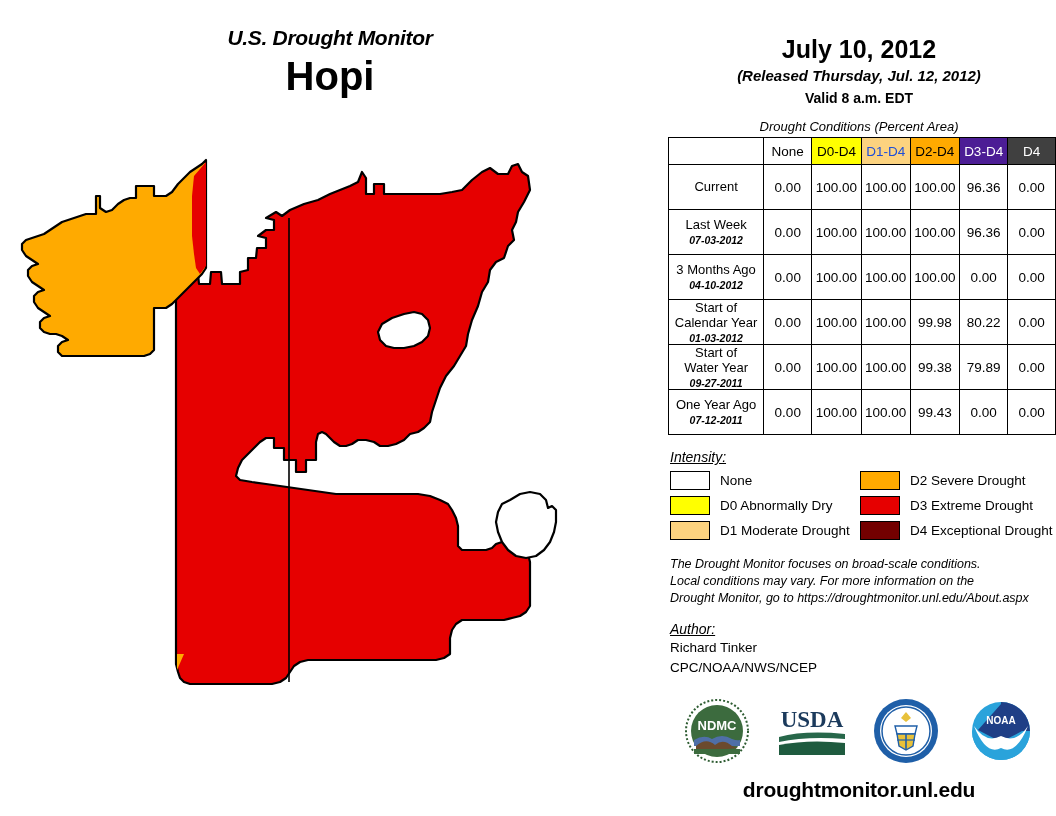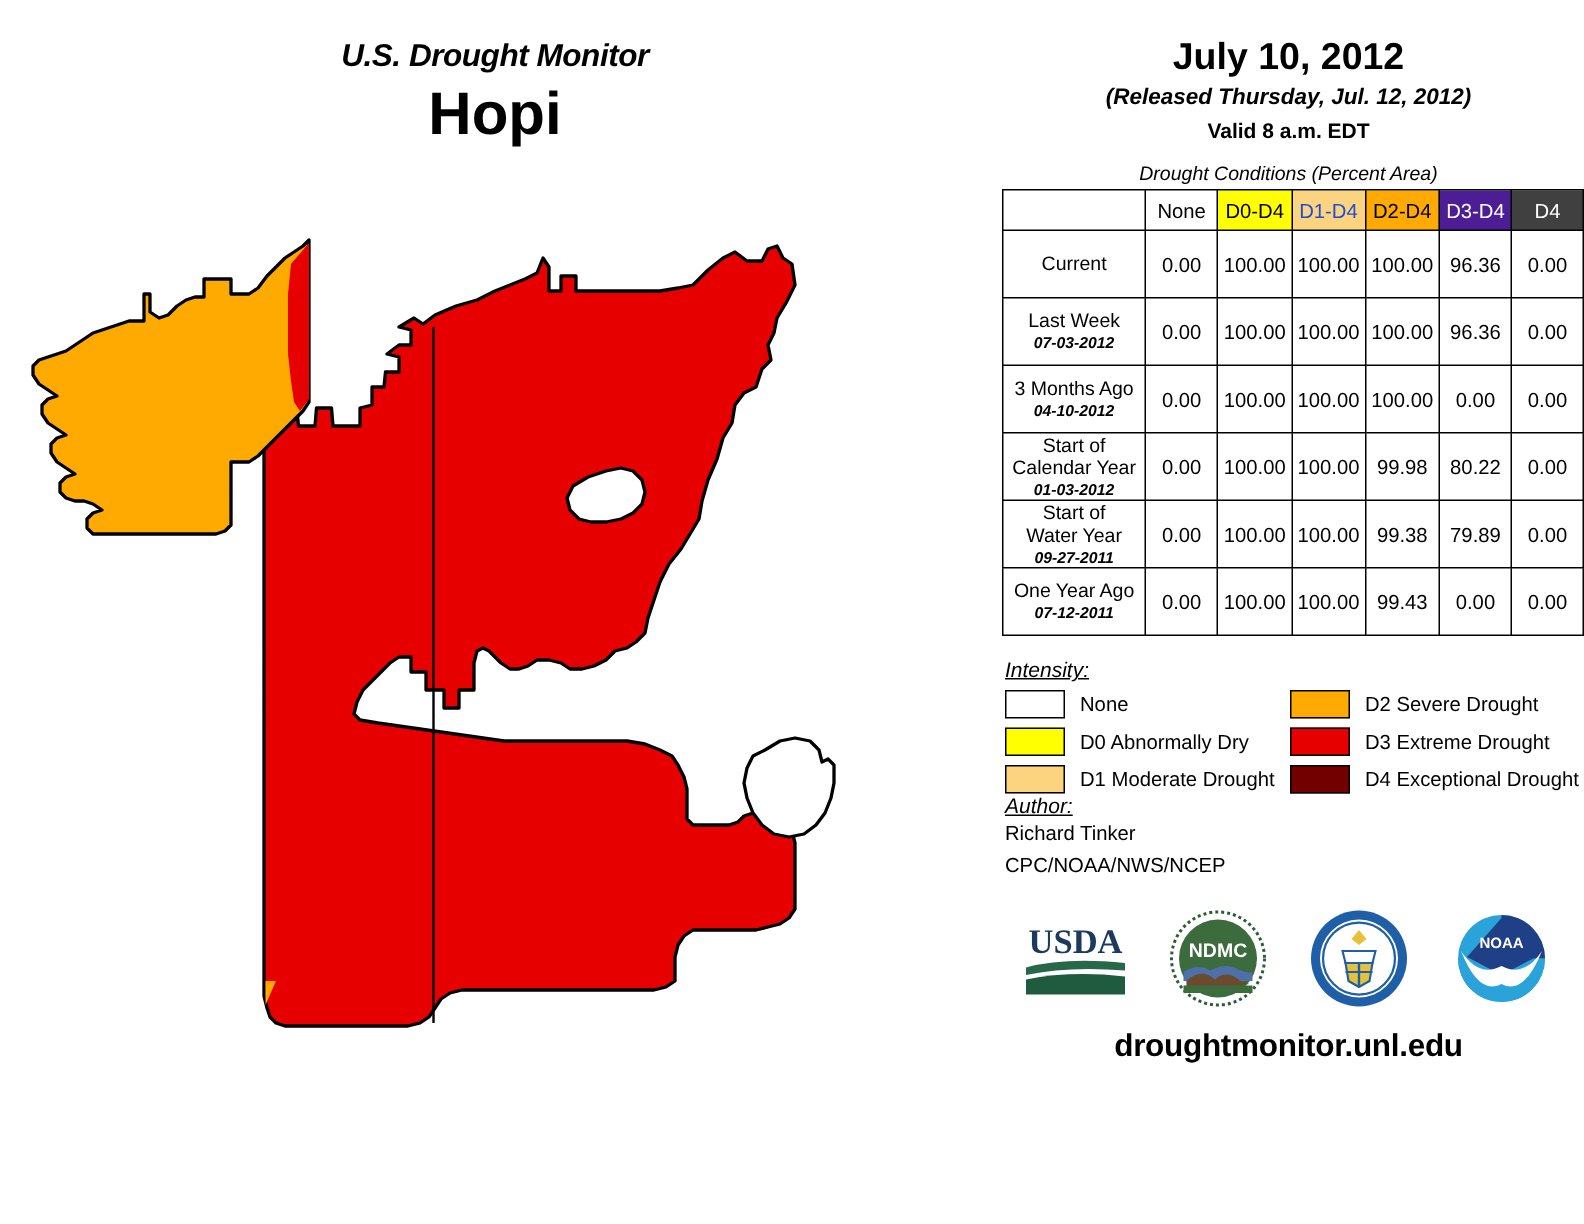--- a/index.html
+++ b/index.html
@@ -15,21 +15,21 @@
   .dm-title{font-size:21px;font-weight:bold;font-style:italic;letter-spacing:-0.3px;line-height:1.1;}
   .area-title{font-size:40px;font-weight:bold;line-height:1.15;margin-top:4px;}
 
   
   .map-wrap{position:absolute;left:0;top:150px;width:660px;height:580px;}
   .map-svg{display:block;}
 
   
   .right{position:absolute;left:662px;top:0;width:394px;height:816px;}
 
-  .date-block{text-align:center;padding-top:24px;}
+  .date-block{text-align:center;padding-top:35px;}
   .date-main{font-size:25px;font-weight:bold;line-height:1.12;}
   .date-rel{font-size:15px;font-weight:bold;font-style:italic;line-height:1.35;margin-top:3px;}
   .date-valid{font-size:14px;font-weight:bold;line-height:1.3;margin-top:3px;}
 
   .tbl-caption{text-align:center;font-size:13px;font-style:italic;margin-top:12px;margin-bottom:3px;}
 
   
   table.dm{border-collapse:collapse;margin-left:6px;table-layout:fixed;}
   table.dm td,table.dm th{border:1px solid #000;padding:0;text-align:center;vertical-align:middle;font-weight:normal;}
   .col-label{width:100px;}
@@ -50,21 +50,21 @@
   
   .intensity{margin-top:14px;margin-left:8px;}
   .intensity-h{font-size:14px;font-style:italic;text-decoration:underline;margin-bottom:6px;}
   .leg-grid{display:grid;grid-template-columns:190px 190px;row-gap:6px;}
   .leg-item{display:flex;align-items:center;}
   .sw{width:38px;height:17px;border:1px solid #000;margin-right:10px;flex:0 0 auto;}
   .leg-txt{font-size:13.5px;white-space:nowrap;}
 
   
   .disclaimer{margin-top:16px;margin-left:8px;font-size:12.5px;font-style:italic;line-height:1.35;}
-  .author{margin-left:8px;}
+  .author{margin-top:14px;margin-left:8px;}
   .author-h{font-size:14px;font-style:italic;text-decoration:underline;}
   .author-l{font-size:13.5px;line-height:1.35;margin-top:2px;}
 
   
   .logos{margin-top:16px;display:flex;align-items:center;justify-content:space-around;padding:0 8px;}
   .logo{width:74px;height:74px;display:flex;align-items:center;justify-content:center;}
   .site{text-align:center;font-size:21px;font-weight:bold;margin-top:10px;letter-spacing:-0.2px;}
 </style>
 </head>
 <body>
@@ -269,45 +269,50 @@
           <span class="sw" style="background:#fcd37f"></span>
           <span class="leg-txt">D1 Moderate Drought</span>
         </div>
         <div class="leg-item">
           <span class="sw" style="background:#730000"></span>
           <span class="leg-txt">D4 Exceptional Drought</span>
         </div>
       </div>
     </div>
 
+    <div class="disclaimer">
+      <div>The Drought Monitor focuses on broad-scale conditions.</div>
+      <div>Local conditions may vary. For more information on the</div>
+      <div>Drought Monitor, go to https://droughtmonitor.unl.edu/About.aspx</div>
+    </div>
 
     <div class="author">
       <div class="author-h">Author:</div>
       <div class="author-l">Richard Tinker</div>
       <div class="author-l">CPC/NOAA/NWS/NCEP</div>
     </div>
 
     <div class="logos">
-
-      <div class="logo">
-        <svg width="74" height="56" viewBox="0 0 74 56">
-          <text x="37" y="24" text-anchor="middle" font-family="'Liberation Serif',serif" font-size="23" font-weight="bold" fill="#1b3a5c">USDA</text>
-          <path d="M4,34 Q30,27 70,31 L70,36 Q32,33 4,39 Z" fill="#27674a"></path>
-          <path d="M4,42 Q34,36 70,40 L70,52 L4,52 Z" fill="#1f5b3f"></path>
-        </svg>
-      </div>
 
       <div class="logo">
         <svg width="70" height="70" viewBox="0 0 70 70">
           <circle cx="35" cy="35" r="31" fill="none" stroke="#2f5d33" stroke-width="2" stroke-dasharray="2 2"></circle>
           <circle cx="35" cy="35" r="26" fill="#3c6b3e"></circle>
           <text x="35" y="34" text-anchor="middle" font-family="'Liberation Sans',sans-serif" font-size="13" font-weight="bold" fill="#ffffff">NDMC</text>
           <path d="M12,44 Q22,38 30,43 Q40,37 50,43 Q55,45 58,44 L58,50 L12,50 Z" fill="#4f6fa8"></path>
           <path d="M14,50 Q24,41 33,49 Q41,42 50,50 L56,52 L14,56 Z" fill="#6b4a2e"></path>
           <path d="M12,53 L58,53 L58,58 L12,58 Z" fill="#3c6b3e"></path>
+        </svg>
+      </div>
+
+      <div class="logo">
+        <svg width="74" height="56" viewBox="0 0 74 56">
+          <text x="37" y="24" text-anchor="middle" font-family="'Liberation Serif',serif" font-size="23" font-weight="bold" fill="#1b3a5c">USDA</text>
+          <path d="M4,34 Q30,27 70,31 L70,36 Q32,33 4,39 Z" fill="#27674a"></path>
+          <path d="M4,42 Q34,36 70,40 L70,52 L4,52 Z" fill="#1f5b3f"></path>
         </svg>
       </div>
 
       <div class="logo">
         <svg width="70" height="70" viewBox="0 0 70 70">
           <circle cx="35" cy="35" r="32" fill="#1f5fa8"></circle>
           <circle cx="35" cy="35" r="26" fill="#ffffff"></circle>
           <circle cx="35" cy="35" r="24" fill="none" stroke="#1f5fa8" stroke-width="1.5"></circle>
           <path d="M35,16 L40,22 L35,26 L30,22 Z" fill="#e8c13a"></path>
           <path d="M24,30 L46,30 L44,38 L26,38 Z" fill="#ffffff" stroke="#1f5fa8" stroke-width="1.4"></path>

